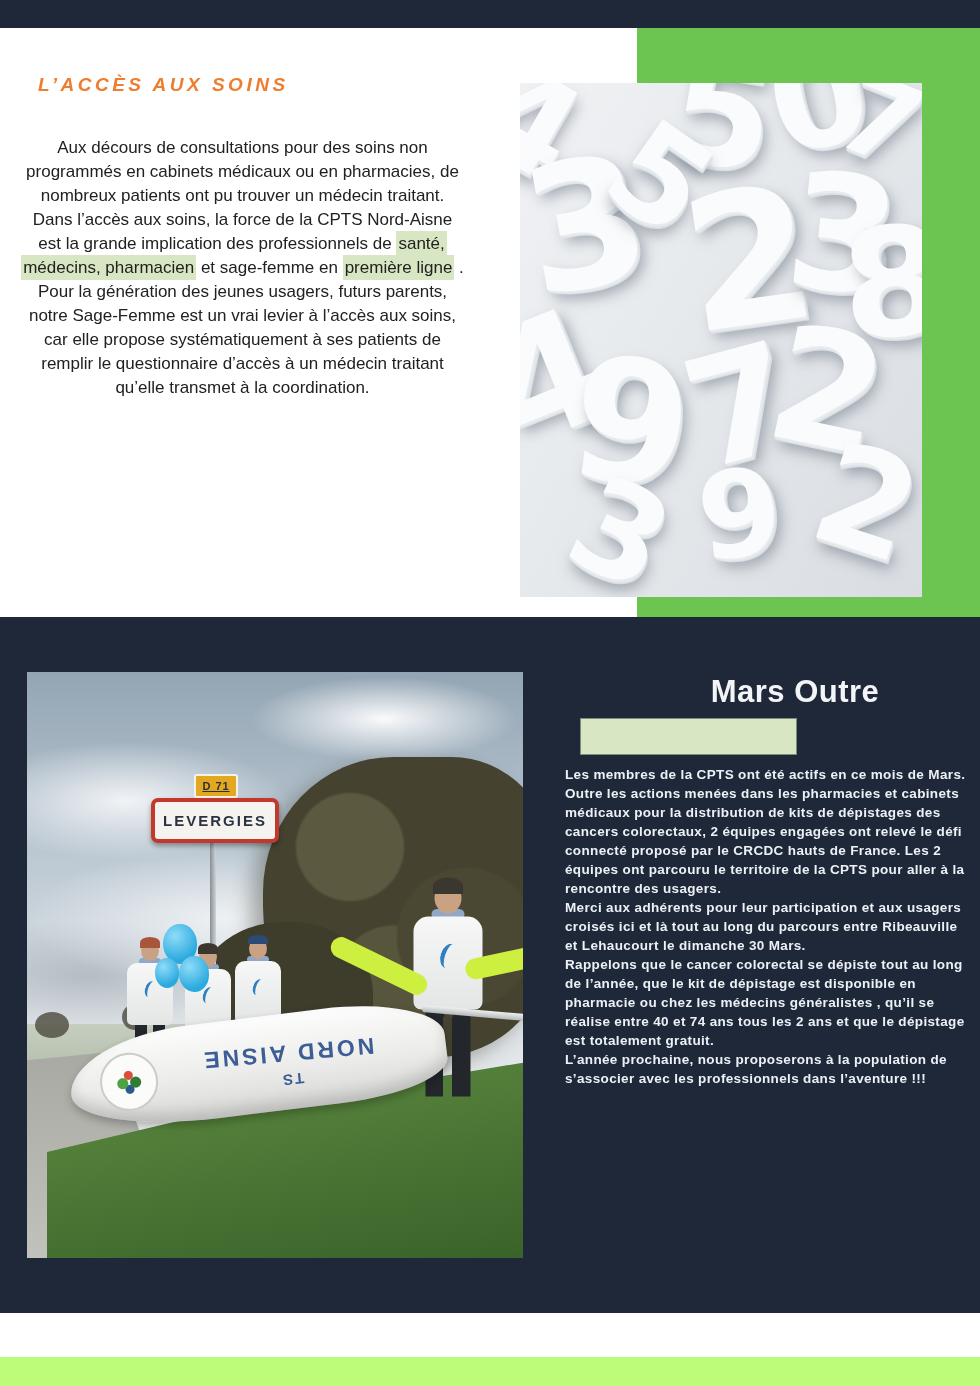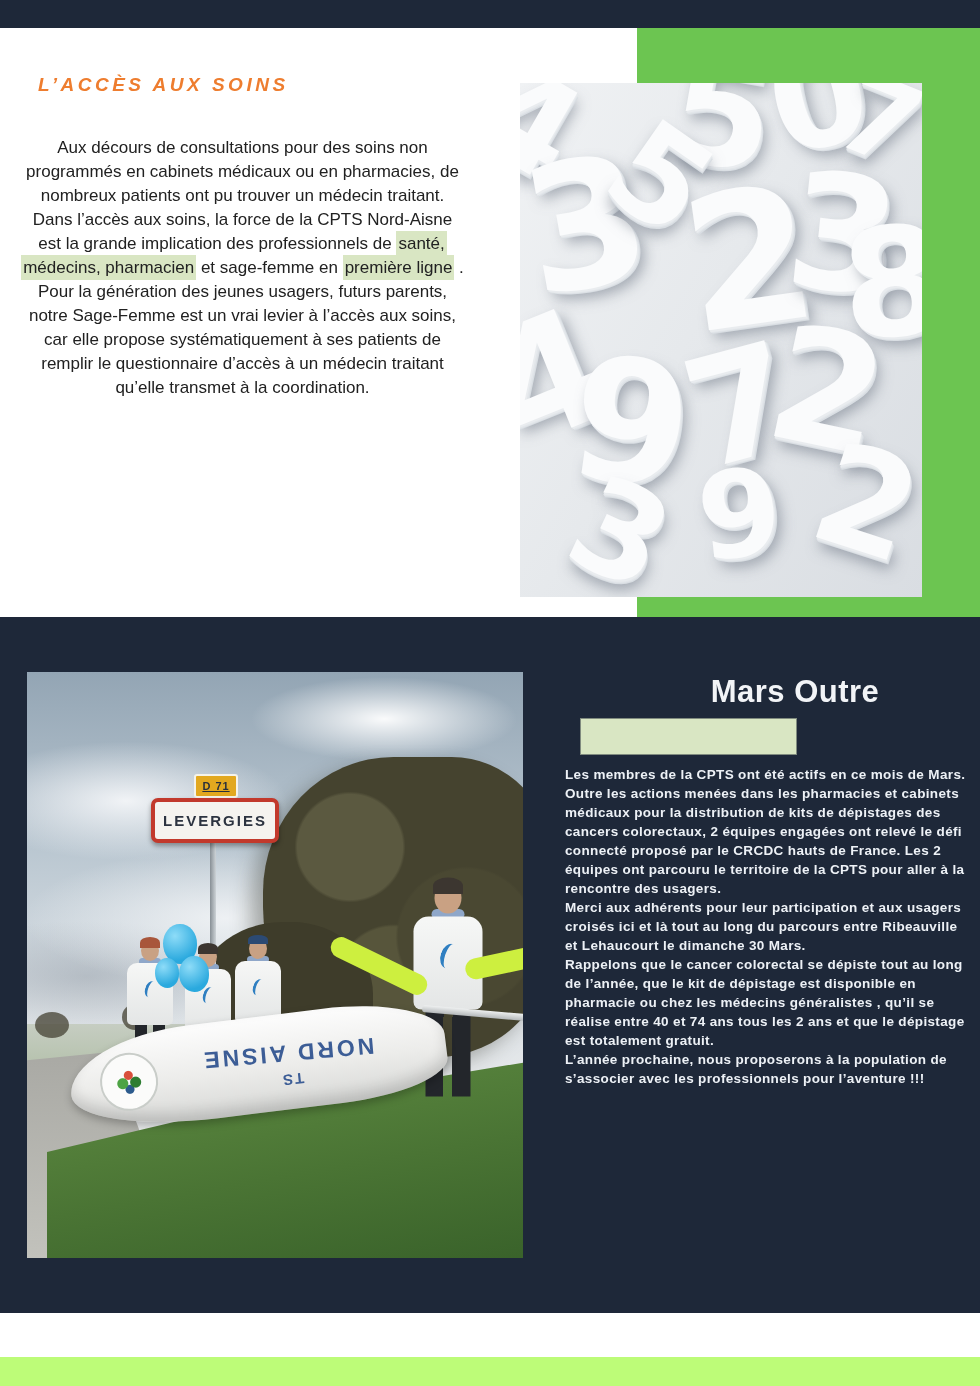--- a/index.html
+++ b/index.html
@@ -204,19 +204,19 @@
       </div>
     </div>
 
     <h2 class="mars-title">Mars Outre</h2>
     <div class="mars-box"></div>
     <div class="mars-text">
         <p>Les membres de la CPTS ont été actifs en ce mois de Mars.</p>
         <p>Outre les actions menées dans les pharmacies et cabinets médicaux pour la distribution de kits de dépistages des cancers colorectaux, 2 équipes engagées ont relevé le défi connecté proposé par le CRCDC hauts de France. Les 2 équipes ont parcouru le territoire de la CPTS pour aller à la rencontre des usagers.</p>
         <p>Merci aux adhérents pour leur participation et aux usagers croisés ici et là tout au long du parcours entre Ribeauville et Lehaucourt le dimanche 30 Mars.</p>
         <p>Rappelons que le cancer colorectal se dépiste tout au long de l’année, que le kit de dépistage est disponible en pharmacie ou chez les médecins généralistes , qu’il se réalise entre 40 et 74 ans tous les 2 ans et que le dépistage est totalement gratuit.</p>
-        <p>L’année prochaine, nous proposerons à la population de s’associer avec les professionnels pour l’aventure !!!</p>
+        <p>L’année prochaine, nous proposerons à la population de s’associer avec les professionnels dans l’aventure !!!</p>
       </div>
   </section>
 
   <div class="white-strip"></div>
   <div class="lime-bar"></div>
 </div>
 
 </body></html>

